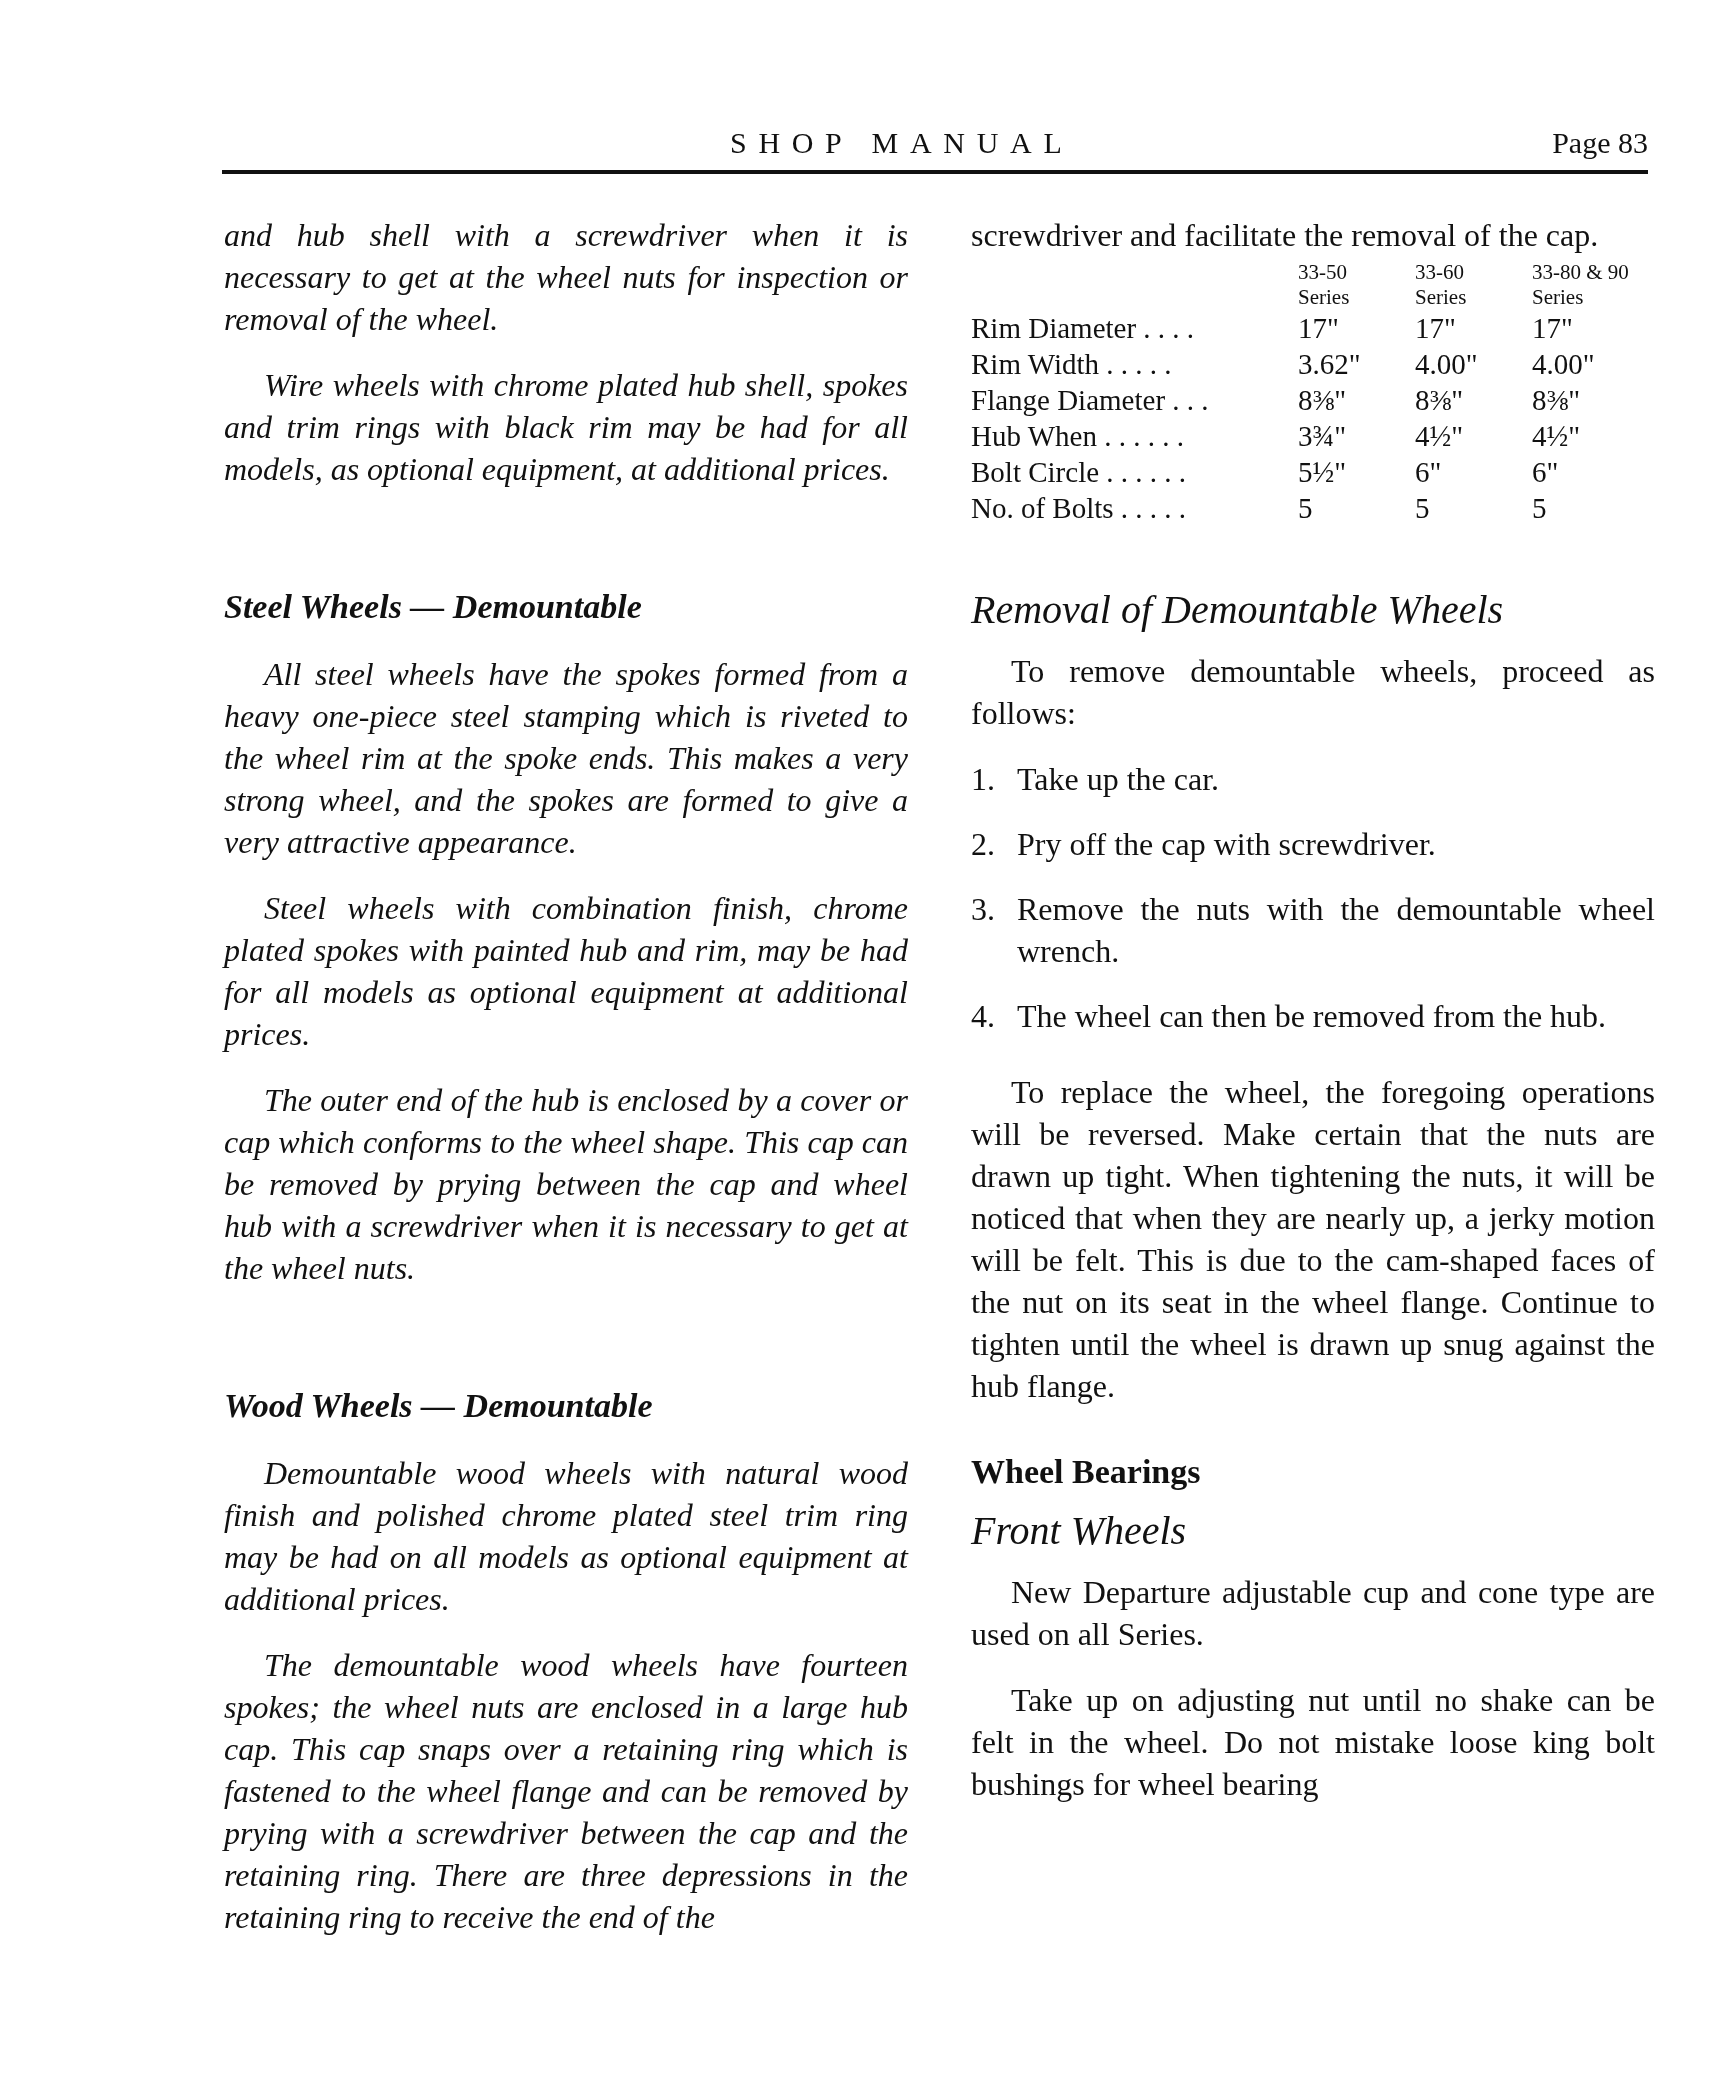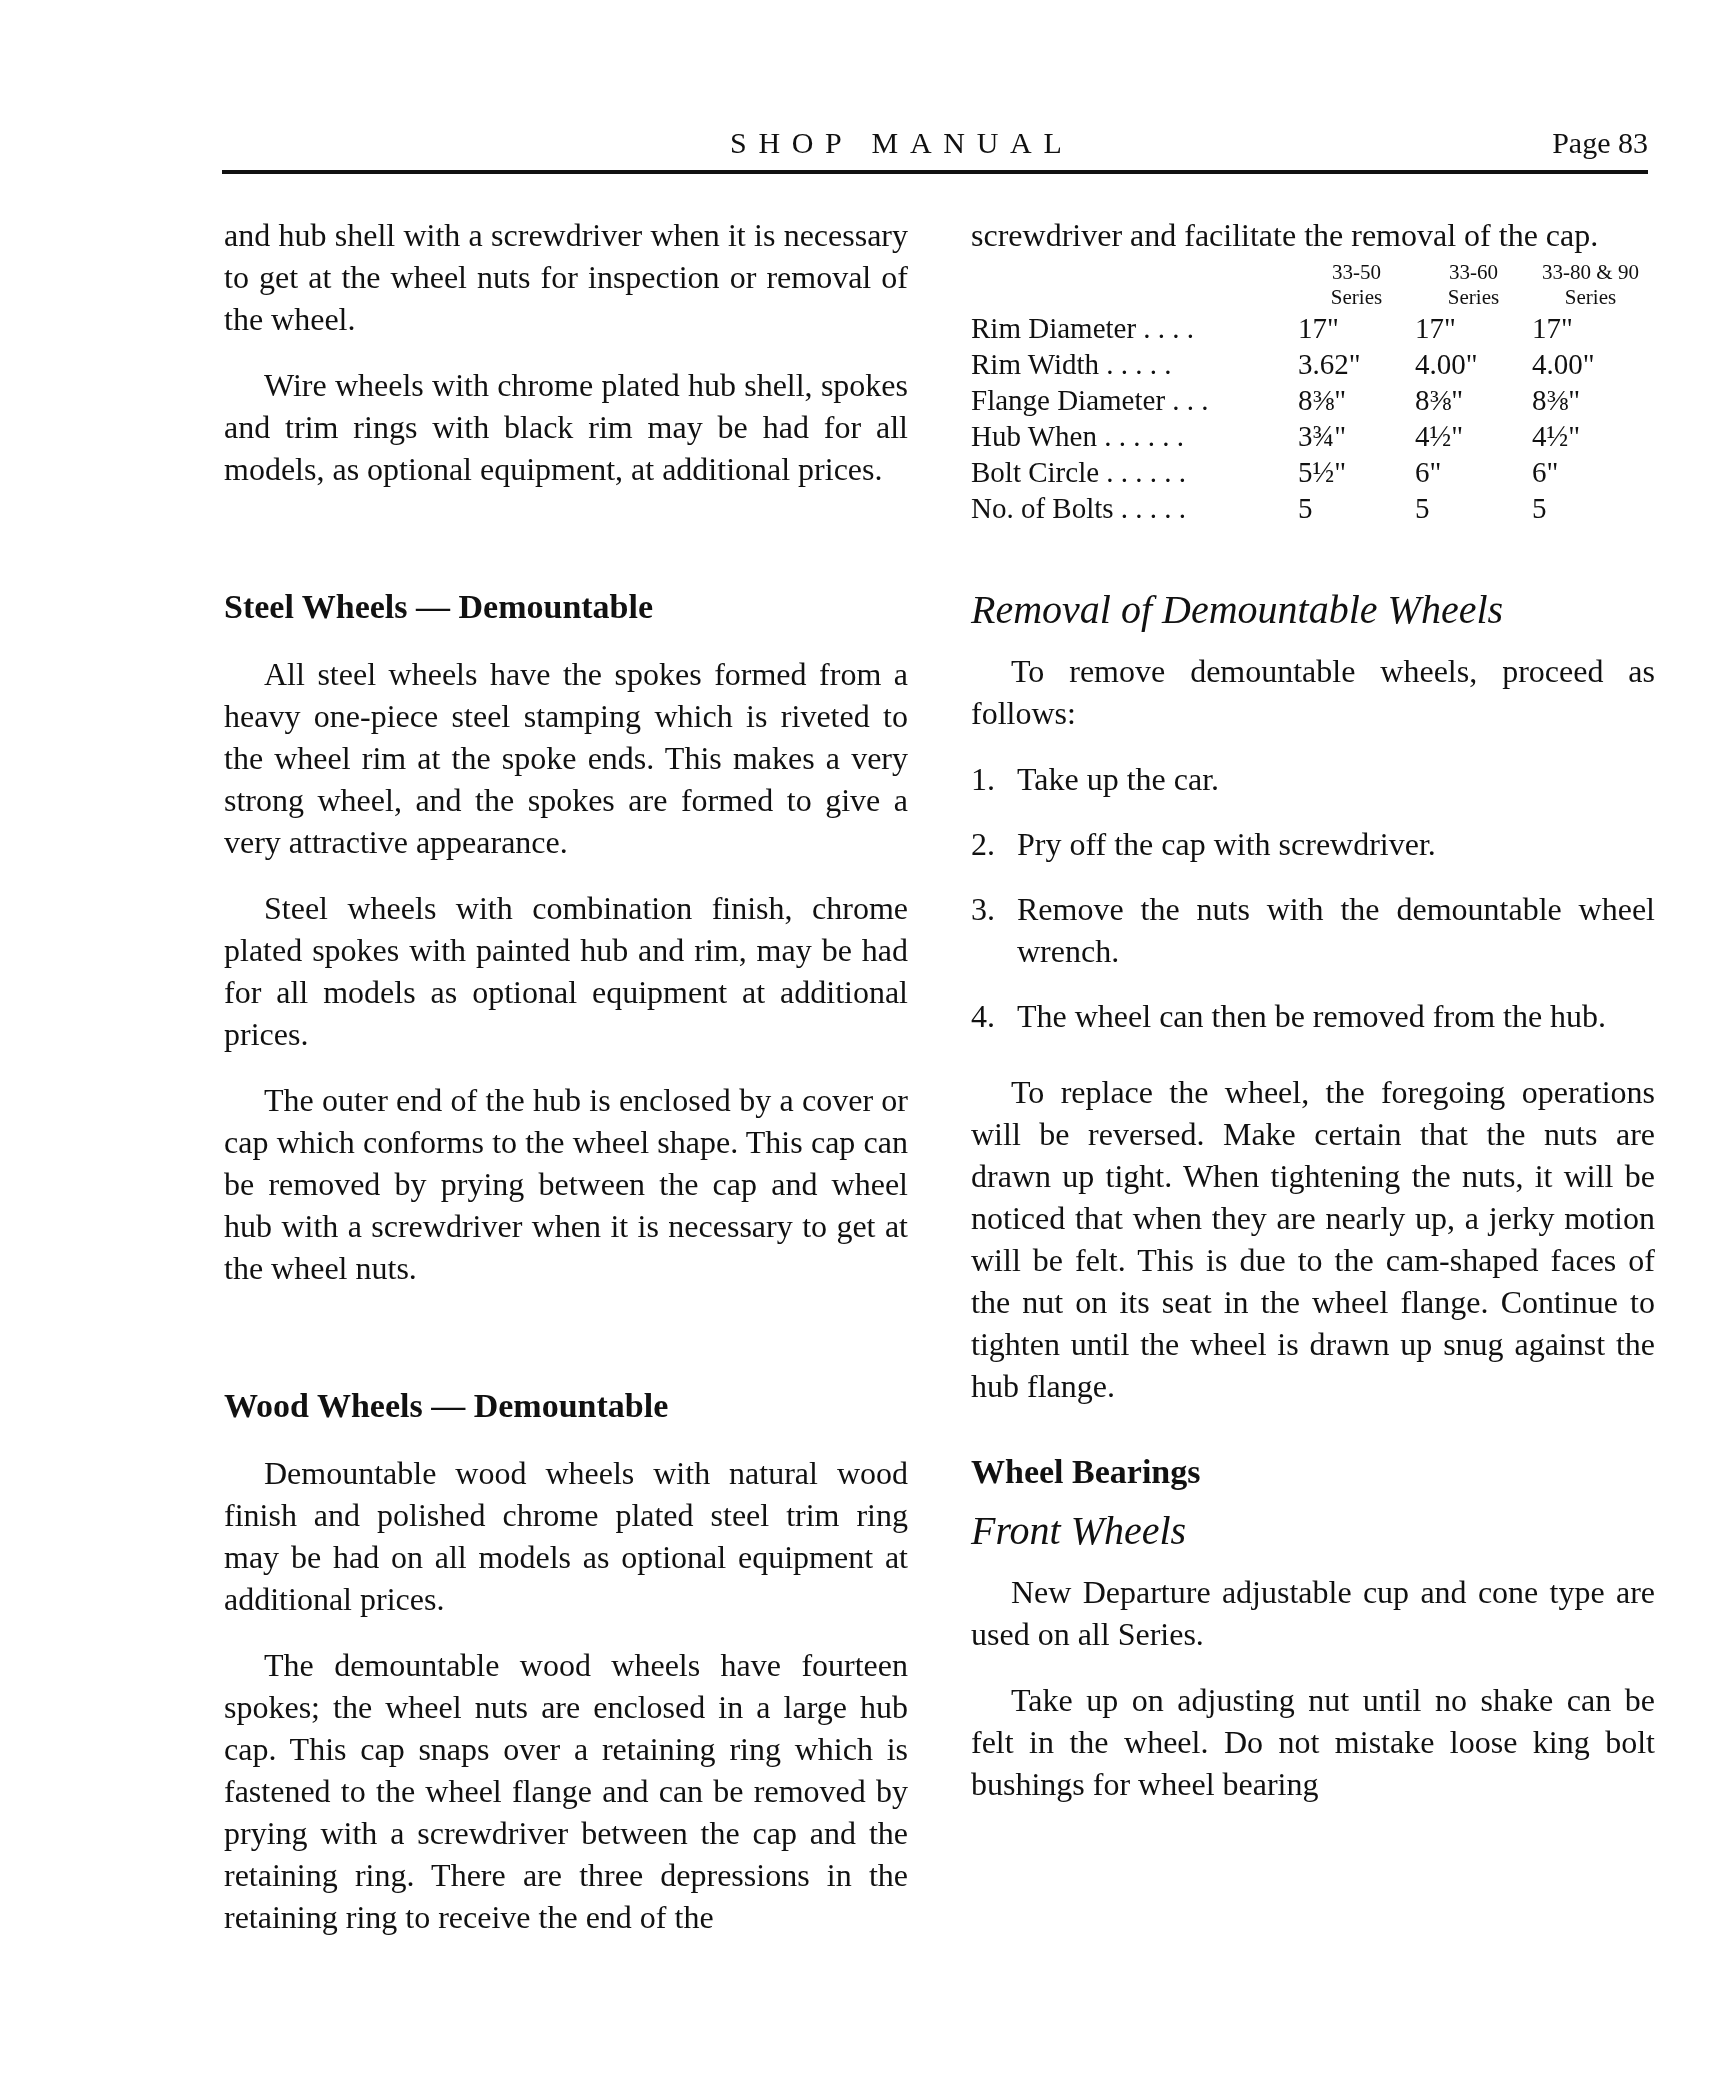--- a/index.html
+++ b/index.html
@@ -3,28 +3,28 @@
   <meta charset="utf-8">
   <style>
     html, body { margin: 0; padding: 0; background: #ffffff; }
     body { width: 1728px; height: 2252px; position: relative; overflow: hidden;
       font-family: "Liberation Serif", "DejaVu Serif", serif; color: #111; }
     .header { position: absolute; left: 222px; top: 126px; width: 1426px; height: 46px; }
     .header .title { position: absolute; left: 508px; top: 0; font-size: 30px; letter-spacing: 11.7px; }
     .header .pageno { position: absolute; right: 0; top: 0; font-size: 30px; }
     .rule { position: absolute; left: 222px; top: 170px; width: 1426px; height: 3.8px; background: #111; }
     .col { position: absolute; top: 214px; width: 684px; font-size: 32px; line-height: 42px; }
-    .col.left { left: 224px; }
+    .col.left { left: 224px; font-style: italic; }
     .col.right { left: 971px; }
     p { margin: 0 0 24px 0; text-align: justify; text-indent: 40px; }
     p.noindent { text-indent: 0; }
     h2 { font-size: 34px; font-weight: bold; margin: 96px 0 25px 0; }
     h3 { font-size: 40px; font-style: italic; font-weight: normal; margin: 55px 0 19px 0; }
     table.spec { border-collapse: collapse; font-size: 29px; line-height: 36px; margin: 0 0 0 0; }
-    table.spec th { font-weight: normal; font-size: 21px; line-height: 25px; text-align: center; padding: 0 0 0 0; }
+    table.spec th { font-weight: normal; font-size: 21px; line-height: 25px; text-align: left; padding: 0 0 0 0; }
     table.spec td { padding: 0; vertical-align: top; }
     table.spec td.lbl { width: 327px; }
     table.spec td.v, table.spec th.v { width: 117px; }
     ol { margin: 0 0 34px 0; padding: 0; list-style: none; }
     ol li { display: flex; margin-bottom: 23px; }
     ol li .num { width: 46px; flex: none; }
     ol li .txt { flex: 1; text-align: justify; }
   </style>
 </head>
 <body>

